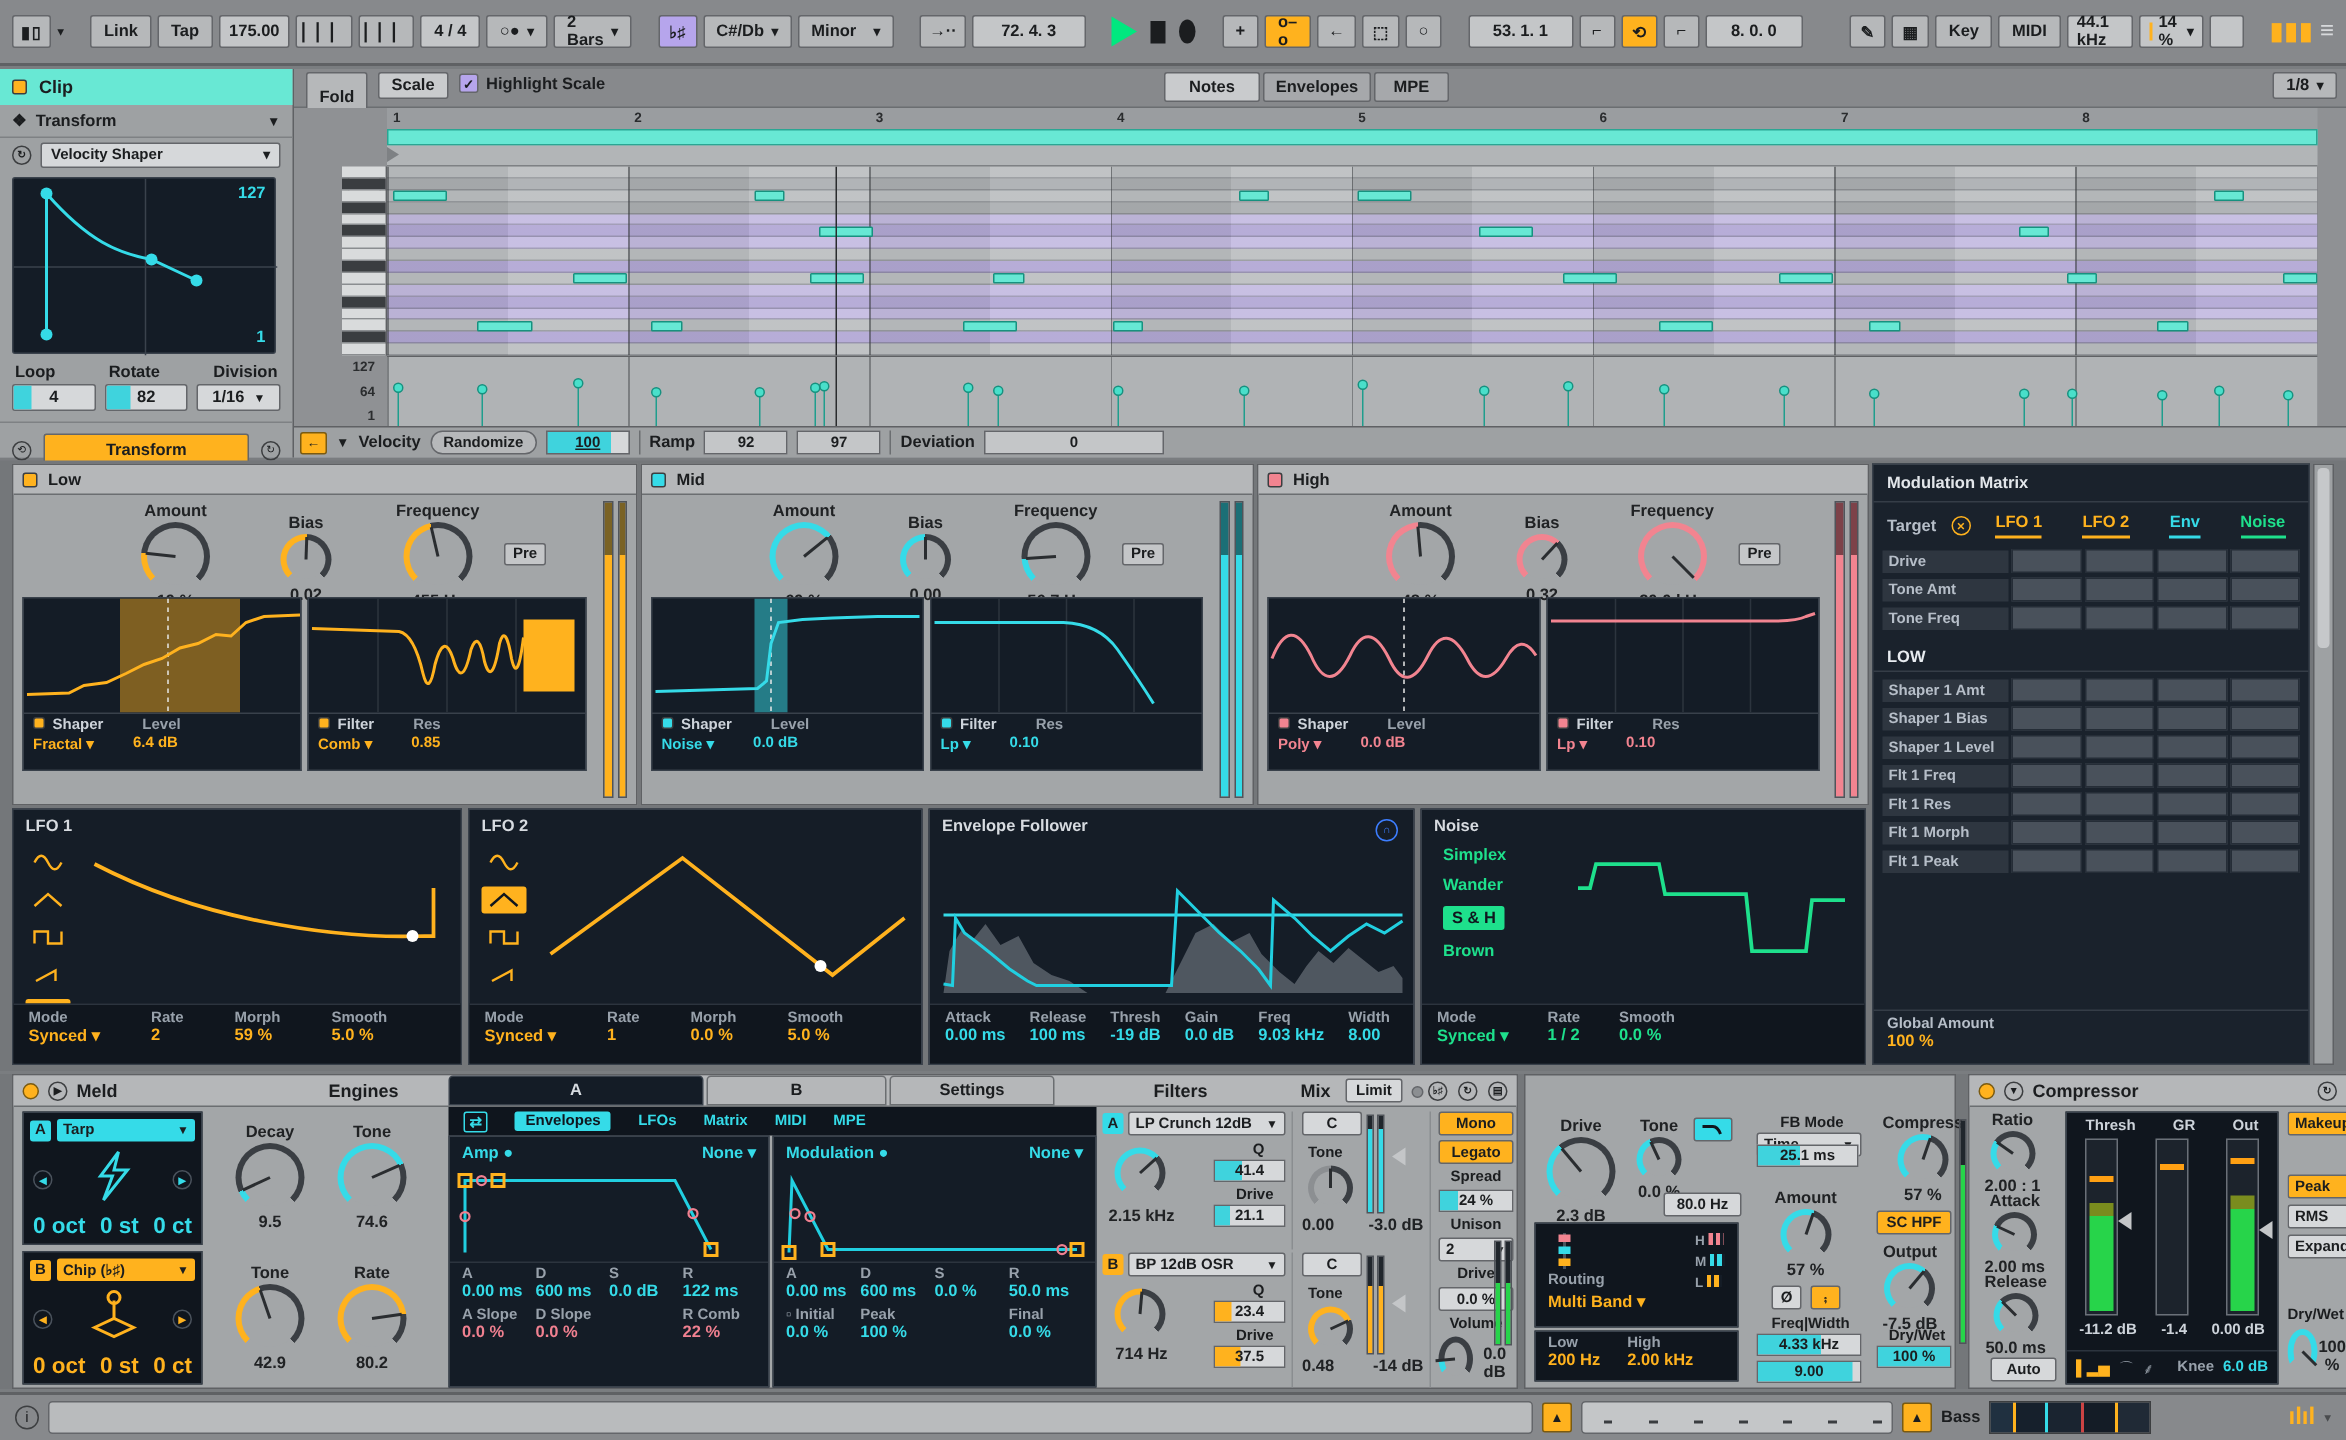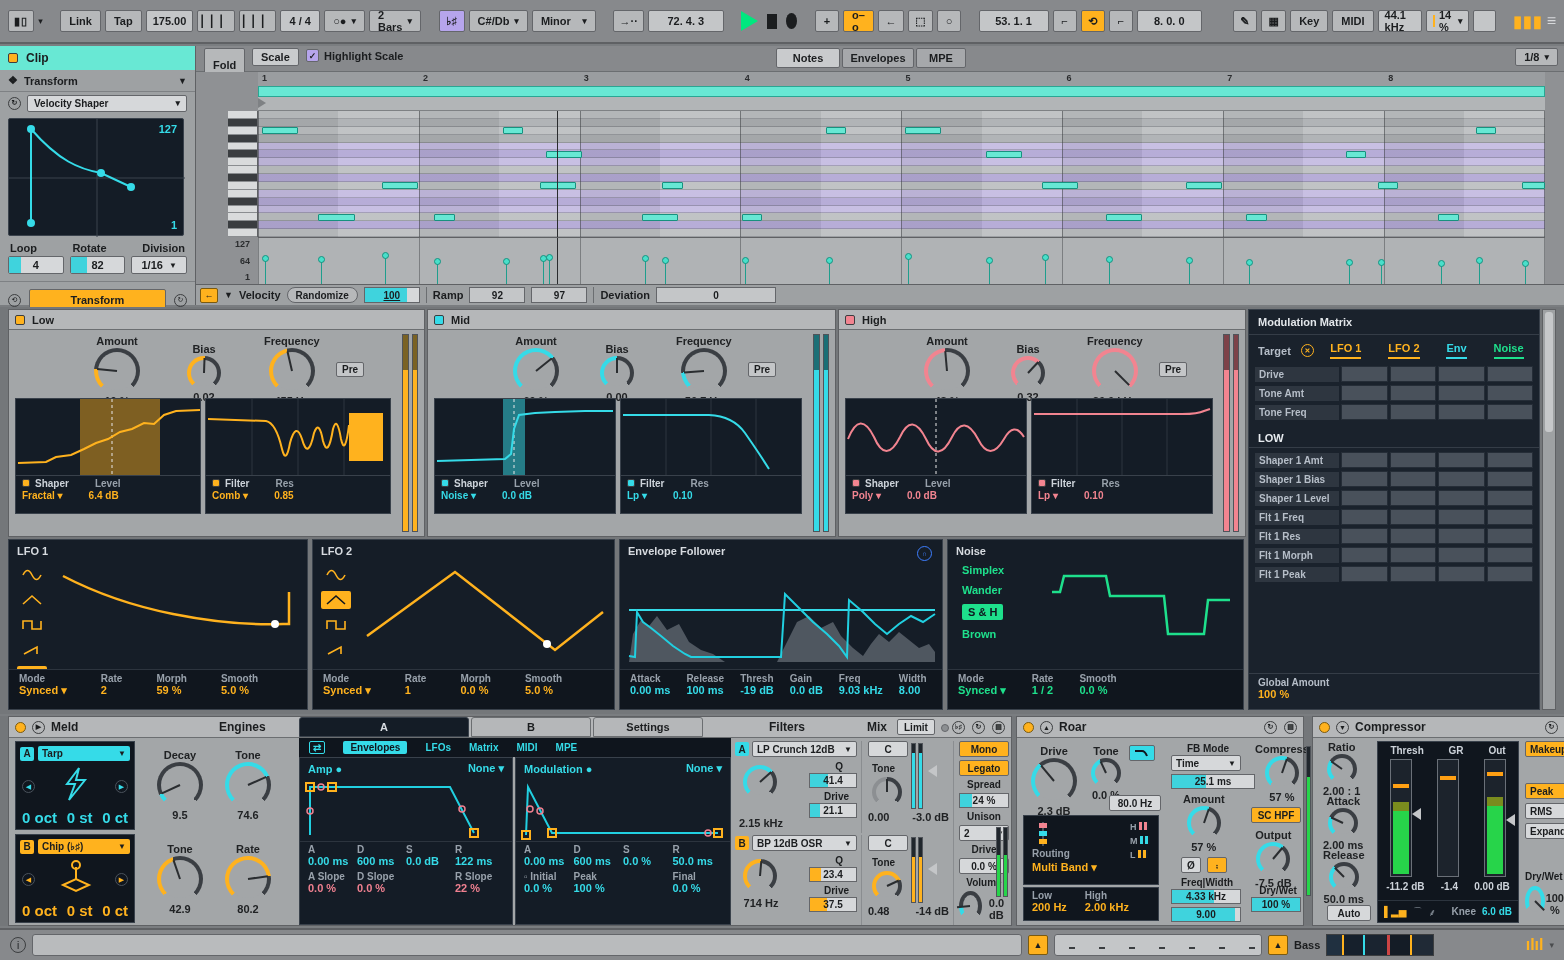--- a/index.html
+++ b/index.html
@@ -990,21 +990,21 @@
             <span class="l">R</span>
           <span class="v">0.00 ms</span>
             <span class="v">600 ms</span>
             <span class="v">0.0 dB</span>
             <span class="v">122 ms</span>
         </div>
         <div class="adsr" style="border-top:none;">
           <span class="l">A Slope</span>
             <span class="l">D Slope</span>
             <span class="l"></span>
-            <span class="l">R Slope</span>
+            <span class="l">R Comb</span>
           <span class="vp">0.0 %</span>
             <span class="vp">0.0 %</span>
             <span></span>
             <span class="vp">22 %</span>
         </div>
       </div>
 
       <div class="envpan" style="left:506px;width:216px;">
         <div class="envhead">
             <span><span>Modulation</span> <span style="color:#35dbe8;">●</span></span>
@@ -1043,21 +1043,21 @@
 
       <div class="abs" style="left:726px;top:24px;width:122px;height:92px;">
         <div style="display:flex;gap:3px;align-items:center;">
           <span class="badge" style="background:#35dbe8;">A</span>
           <span class="wbtn" style="flex:1;justify-content:space-between;padding:0 4px;">
               <span>LP Crunch 12dB</span>
               <span style="font-size:8px;">▼</span>
             </span>
         </div>
         <div class="knob k36" style="--c:#35dbe8;--v:183deg;position:absolute;left:8px;top:24px;"></div>
-        <div class="kval" style="position:absolute;left:0px;top:64px;width:52px;margin-top:12px;">2.15 kHz</div>
+        <div class="kval" style="position:absolute;left:0px;top:64px;width:52px;">2.15 kHz</div>
         <div class="mlab" style="position:absolute;right:14px;top:20px;">Q</div>
         <div class="fillb" style="position:absolute;right:0;top:32px;width:48px;">
             <i style="width:40%;--fc:#3fd3dd;"></i>
             <span>41.4</span>
           </div>
         <div class="mlab" style="position:absolute;right:8px;top:50px;">Drive</div>
         <div class="fillb" style="position:absolute;right:0;top:62px;width:48px;">
             <i style="width:22%;--fc:#3fd3dd;"></i>
             <span>21.1</span>
           </div>
@@ -1130,27 +1130,20 @@
           <span class="kval">0.0 dB</span>
         </div>
       </div>
       <div class="vmeter" style="position:absolute;right:3px;top:110px;height:70px;">
           <i style="--mc:#27d44a;--p:40%;"></i>
           <i style="--mc:#27d44a;--p:40%;"></i>
         </div>
     </div>
 
     <div class="dev" style="left:1016px;width:288px;">
-      <div class="dhead">
-        <span class="led"></span>
-        <span class="circ">▲</span>
-        <span>Roar</span>
-        <span class="circ" style="position:absolute;right:26px;">↻</span>
-        <span class="circ" style="position:absolute;right:6px;">▤</span>
-      </div>
 
       <div class="kcol" style="left:14px;top:28px;">
         <div class="klbl">Drive</div>
         <div class="knob k44" style="--c:#35dbe8;--v:95deg;"></div>
         <div class="kval">2.3 dB</div>
       </div>
       <div class="kcol" style="left:74px;top:28px;">
         <div class="klbl">Tone</div>
         <div class="knob k30" style="--c:#35dbe8;--v:110deg;"></div>
         <div class="kval">0.0 %</div>
@@ -1185,21 +1178,21 @@
             <div style="font-size:10px;font-weight:700;color:#98a1ab;">High</div>
             <div style="font-size:11px;font-weight:700;color:#ffb21e;">2.00 kHz</div>
           </div>
       </div>
 
       <div class="mlab" style="position:absolute;left:158px;top:26px;width:66px;">FB Mode</div>
       <span class="wbtn" style="position:absolute;left:154px;top:38px;width:70px;justify-content:space-between;padding:0 4px;">
           <span>Time</span>
           <span style="font-size:8px;">▼</span>
         </span>
-      <span class="fillb" style="position:absolute;left:154px;top:57px;width:84px;text-align:center;">
+      <span class="fillb" style="position:absolute;left:154px;top:46px;width:68px;text-align:center;">
           <i style="width:42%;--fc:#3fd3dd;"></i>
           <span>25.1 ms</span>
         </span>
       <div class="kcol" style="left:166px;top:76px;">
         <div class="klbl">Amount</div>
         <div class="knob k36" style="--c:#35dbe8;--v:154deg;"></div>
         <div class="kval">57 %</div>
       </div>
       <span class="wbtn" style="position:absolute;left:164px;top:140px;width:20px;">Ø</span>
       <span class="obtn" style="position:absolute;left:190px;top:140px;width:20px;">⨾</span>

